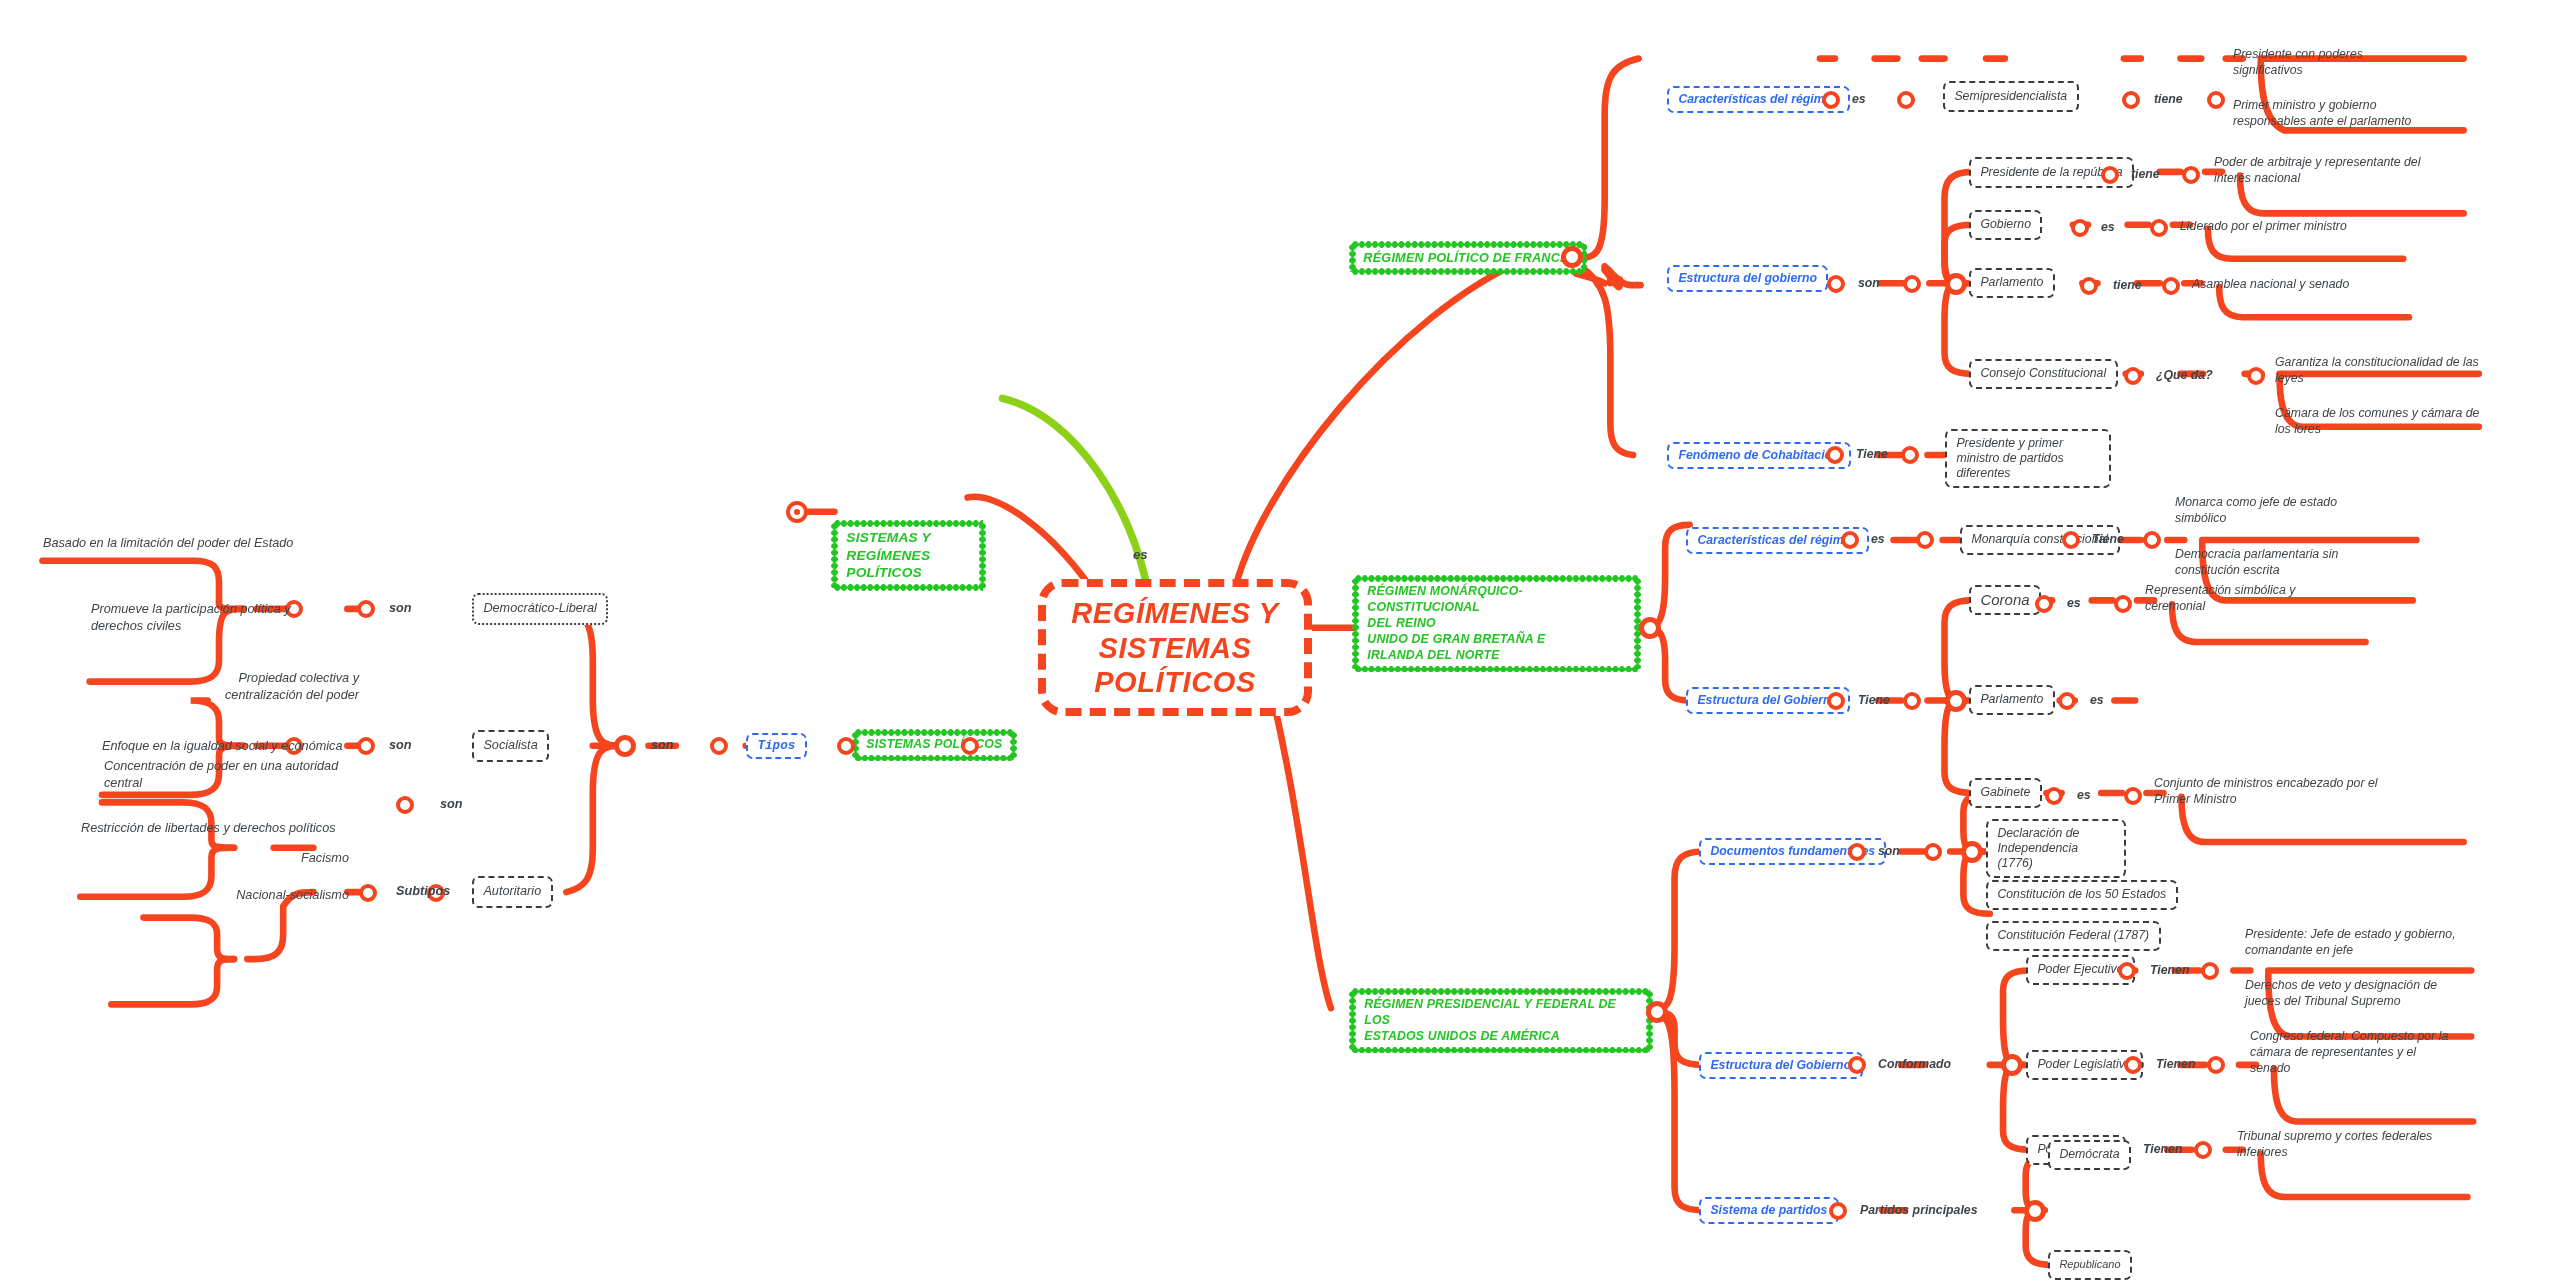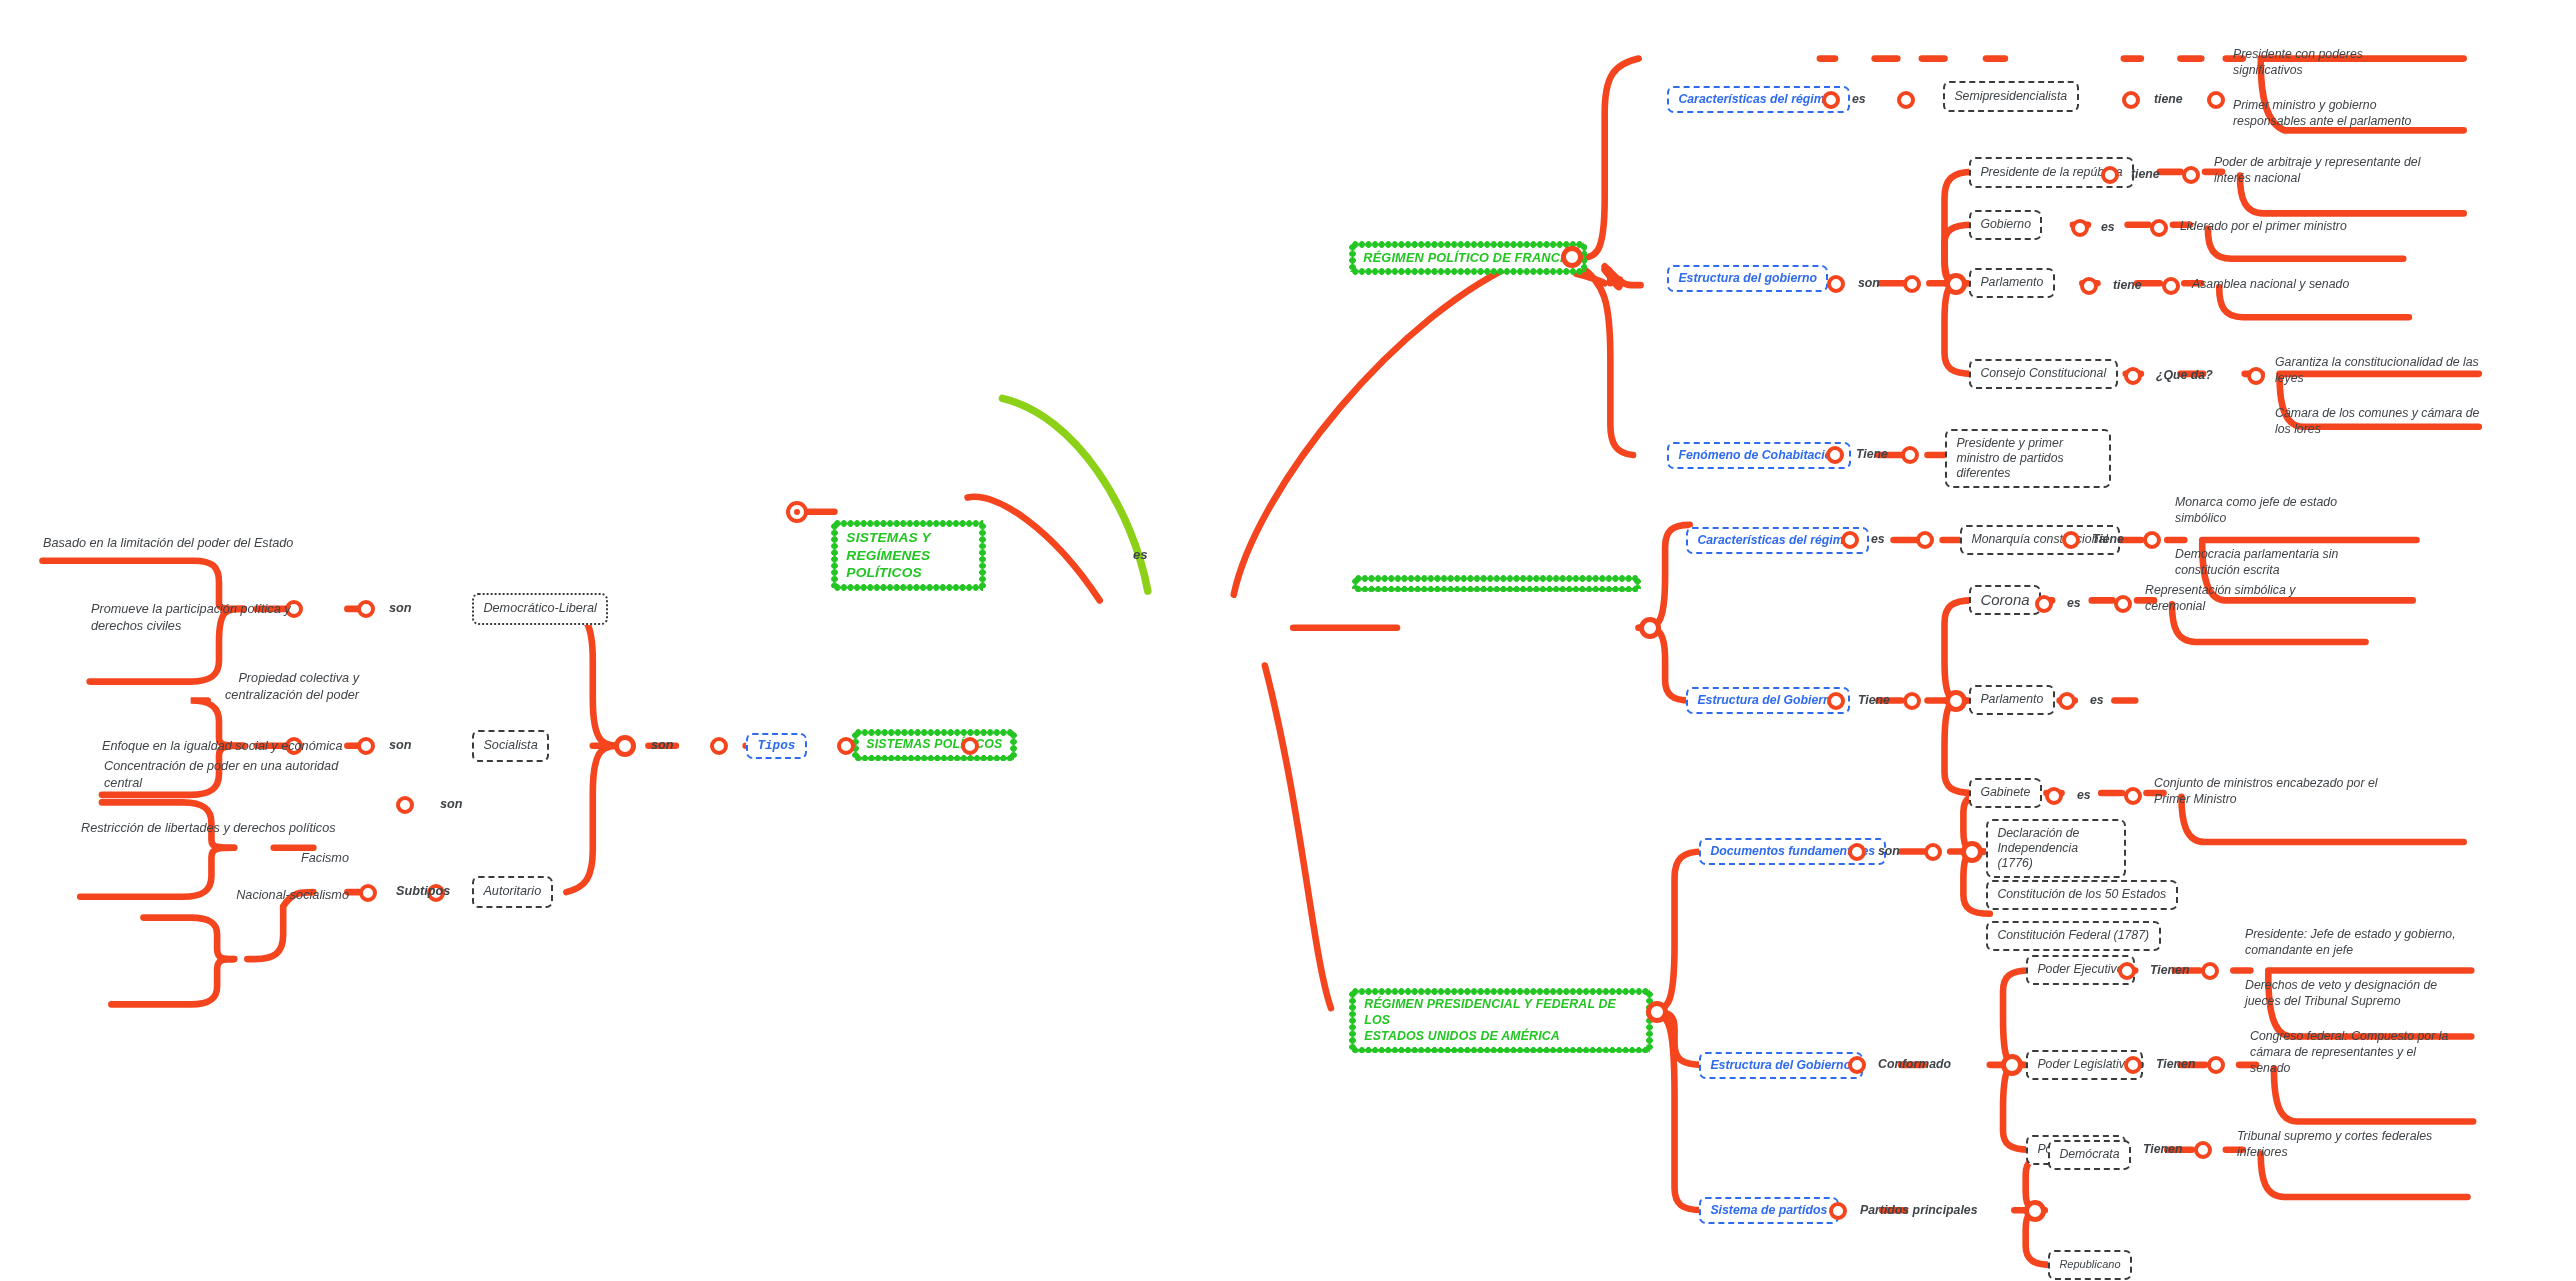--- a/index.html
+++ b/index.html
@@ -246,20 +246,26 @@
       <path d="M2166,1282 C2152,1282 2146,1282 2146,1304 L2146,1320 C2146,1334 2154,1340 2174,1340"></path>
     </g>
 
     <g fill="none" stroke="#F4451E" stroke-width="7" stroke-linecap="round">
       <path d="M856,542 L884,542"></path>
     </g>
 
     <path d="M1062,422 C1140,440 1200,540 1216,626" fill="none" stroke="#8CD117" stroke-width="8" stroke-linecap="round"></path>
   </svg>
 
+  <div class="node root" style="left:1038px;top:579px;width:274px;">
+    <span>
+      <span>REGÍMENES Y</span><br>
+      <span>SISTEMAS POLÍTICOS</span>
+    </span>
+  </div>
 
   <div class="bullseye" style="left:786px;top:501px;">
       <i></i>
     </div>
   <div class="node green" style="left:834px;top:487px;width:149px;font-size:13.7px;margin-top:36px;">
     <span class="vside vs-l"></span>
       <span class="vside vs-r"></span>
     <span>
       <span>SISTEMAS Y</span><br>
       <span>REGÍMENES  POLÍTICOS</span>
@@ -383,20 +389,26 @@
   <div class="ring" style="left:1826px;top:446px;"></div>
   <div class="rel" style="left:1856px;top:447px;font-size:12.3px;">Tiene</div>
   <div class="ring" style="left:1901px;top:446px;"></div>
   <div class="node dark" style="left:1945px;top:429px;width:166px;font-size:12.3px;">
     <span>Presidente y primer ministro de partidos diferentes</span>
   </div>
 
   <div class="node green" style="left:1355px;top:578px;width:283px;font-size:12.3px;">
     <span class="vside vs-l"></span>
       <span class="vside vs-r"></span>
+    <span>
+      <span>RÉGIMEN MONÁRQUICO-CONSTITUCIONAL</span><br>
+      <span>DEL REINO</span><br>
+      <span>UNIDO DE GRAN BRETAÑA E</span><br>
+      <span>IRLANDA DEL NORTE</span>
+    </span>
   </div>
   <div class="ring big" style="left:1639px;top:617px;"></div>
 
   <div class="node blue" style="left:1686px;top:527px;height:27px;font-size:12.3px;">
     <span>Características del régimen</span>
   </div>
   <div class="ring" style="left:1841px;top:531px;"></div>
   <div class="rel" style="left:1871px;top:532px;font-size:12.3px;">es</div>
   <div class="ring" style="left:1916px;top:531px;"></div>
   <div class="node dark" style="left:1960px;top:525px;height:30px;font-size:12.3px;">

